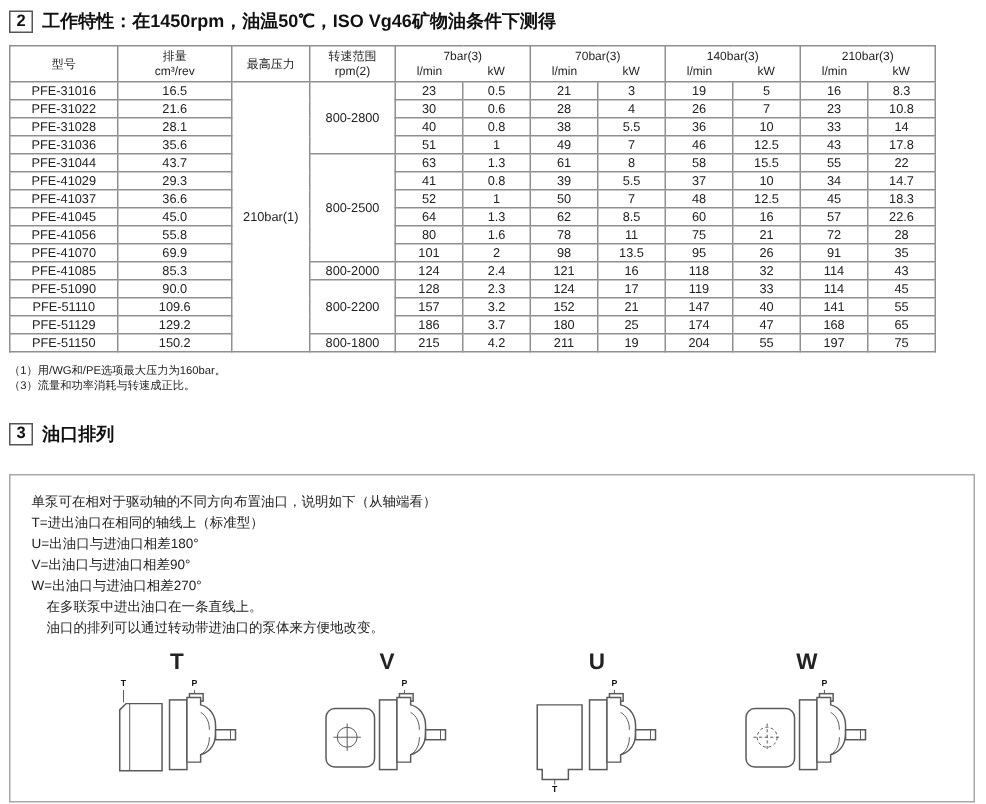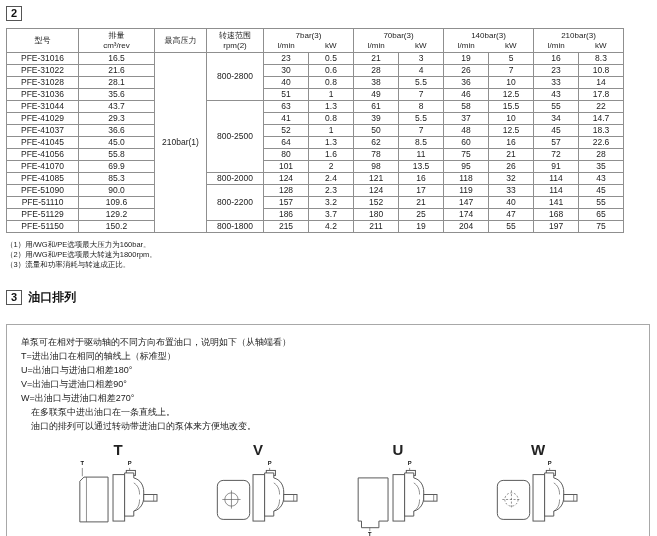--- a/index.html
+++ b/index.html
@@ -31,20 +31,21 @@
   .dash{fill:none;stroke:#5a5a5a;stroke-width:0.8;stroke-dasharray:2.5 2;}
   svg text{font-size:7px;font-weight:bold;fill:#111;font-family:"Liberation Sans", sans-serif;text-anchor:middle;}
 </style>
 </head>
 <body>
 
 <div class="page">
 
   <div class="sec-head">
     <span class="numbox">2</span>
+    <span>工作特性：在1450rpm，油温50℃，ISO Vg46矿物油条件下测得</span>
   </div>
 
   <table>
     <colgroup>
       <col class="c-model">
         <col class="c-disp">
         <col class="c-maxp">
         <col class="c-speed">
       <col class="c-num">
         <col class="c-num">
@@ -282,21 +283,20 @@
         <td>204</td>
         <td>55</td>
         <td>197</td>
         <td>75</td>
       </tr>
     </tbody>
   </table>
 
   <div class="footnotes">
     <div>（1）用/WG和/PE选项最大压力为160bar。</div>
-    <div>（2）用/WG和/PE选项最大转速为1800rpm。</div>
     <div>（3）流量和功率消耗与转速成正比。</div>
   </div>
 
   <div class="sec3-wrap">
     <div class="sec-head">
       <span class="numbox">3</span>
       <span>油口排列</span>
     </div>
 
     <div class="sec3box">

